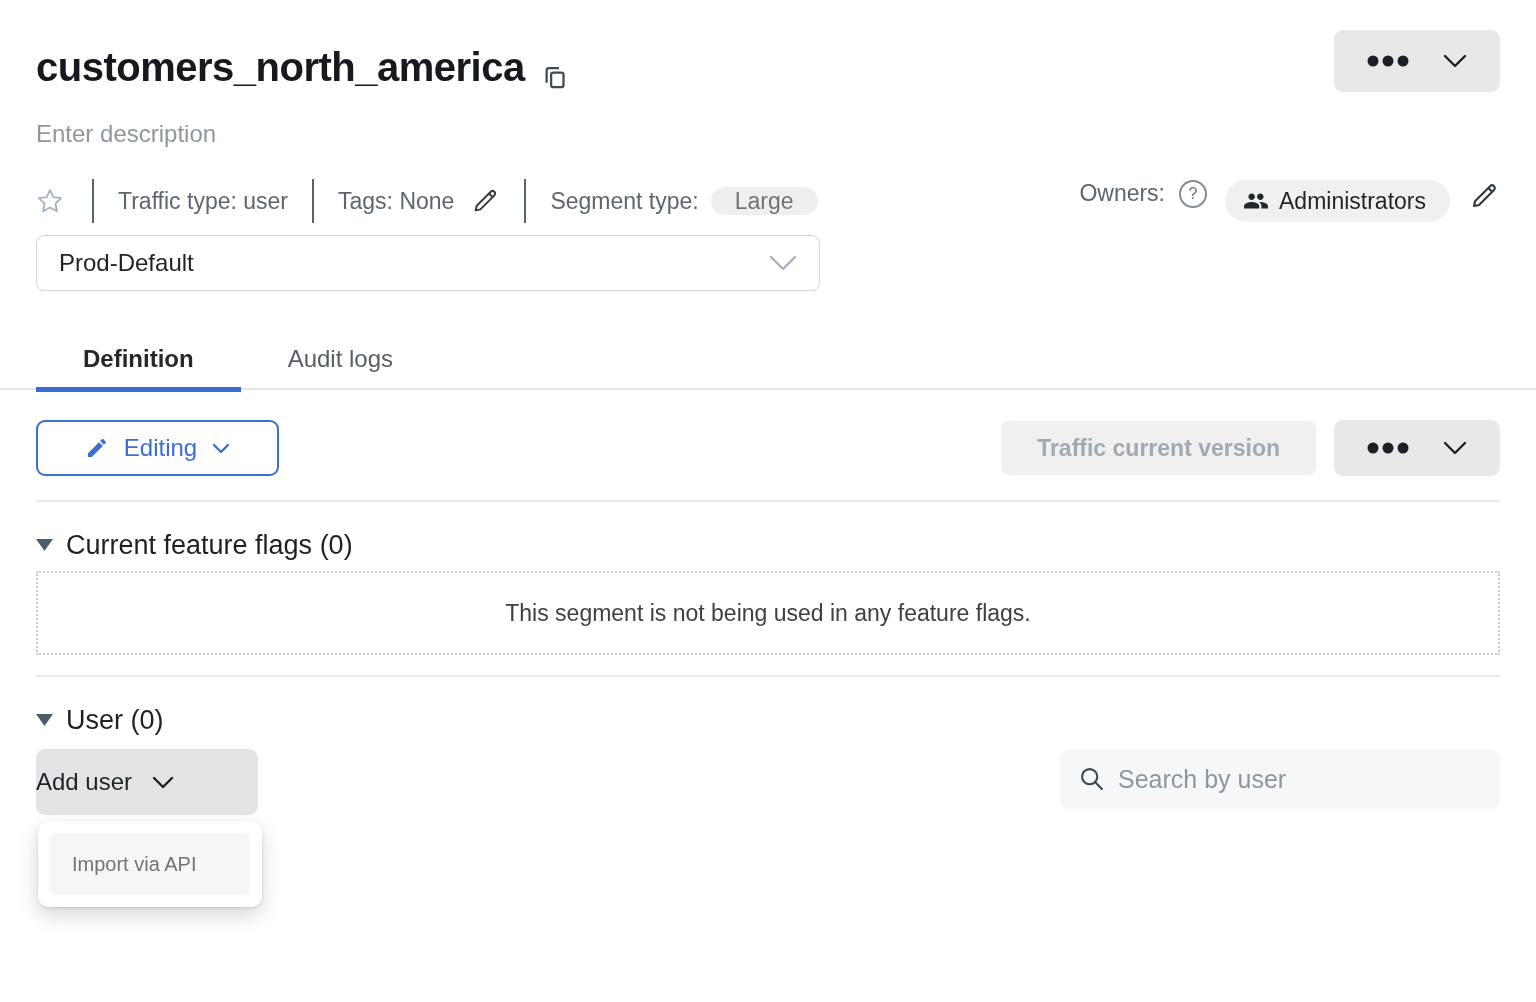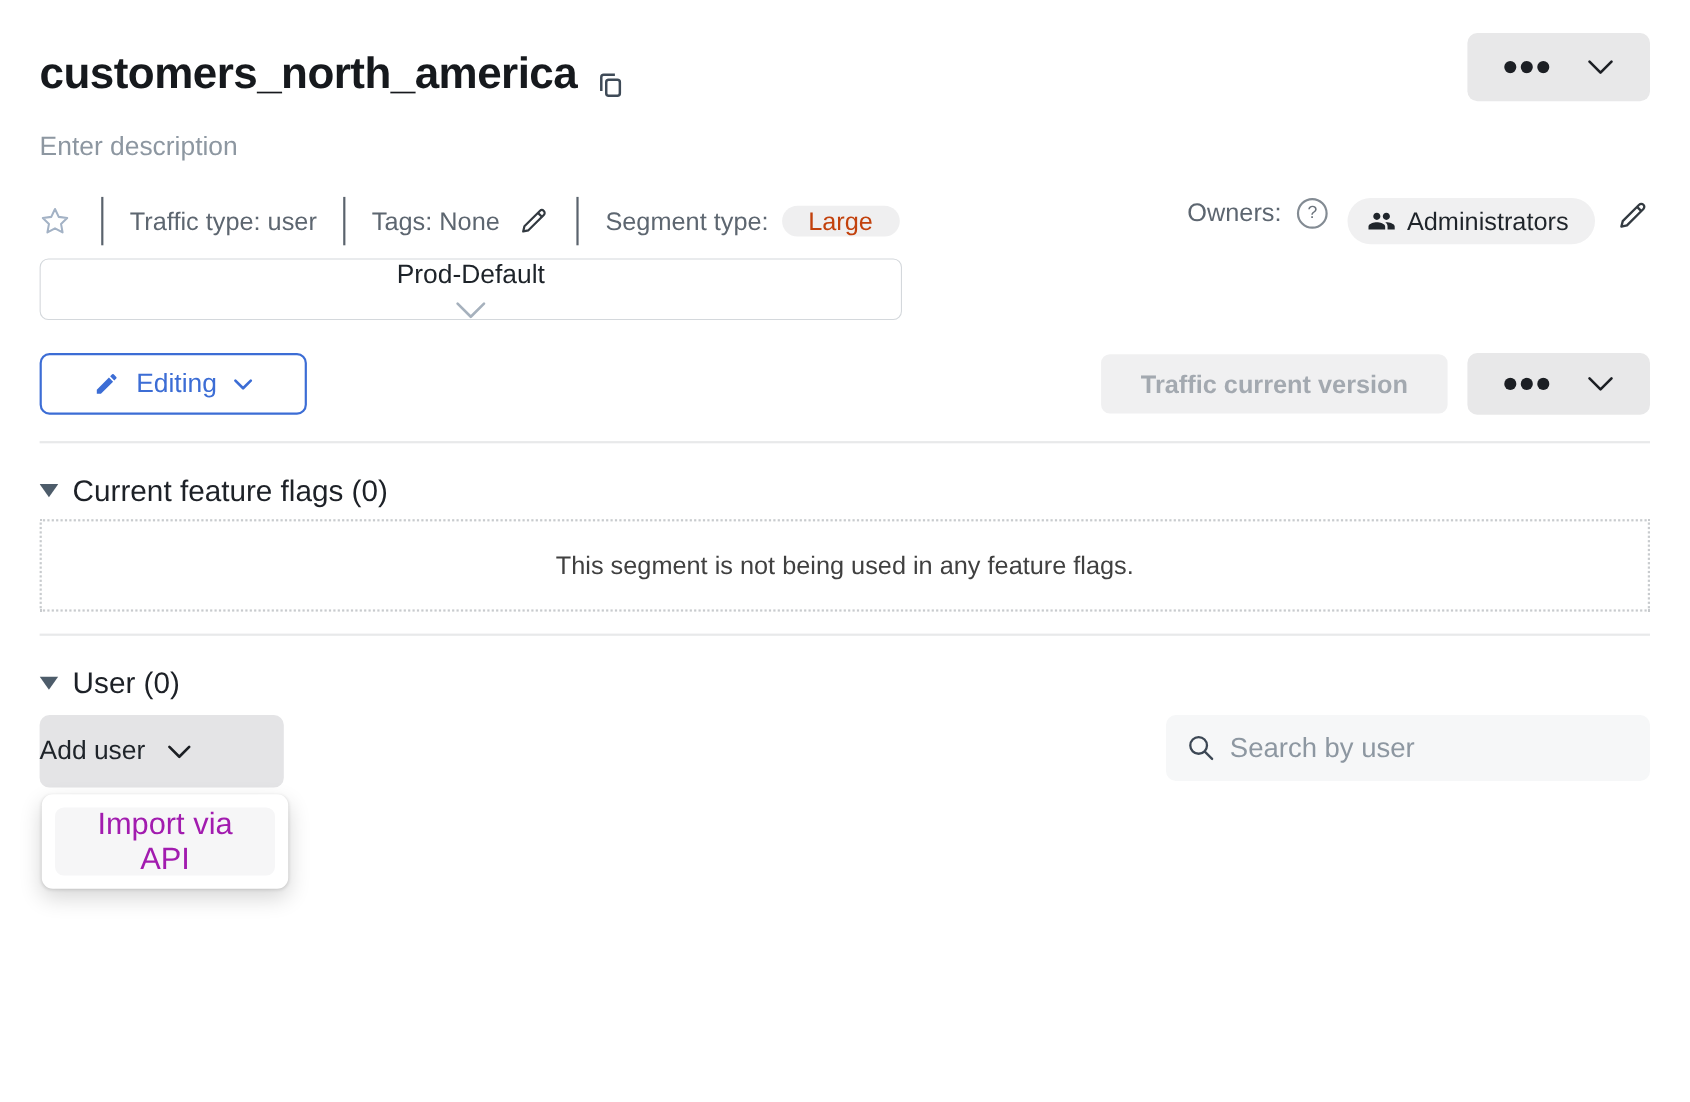--- a/index.html
+++ b/index.html
@@ -25,40 +25,40 @@
   .description { margin-top: 28px; font-size: 24px; color: #8d97a1; cursor: text; width: fit-content; }
 
   .meta-row { margin-top: 31px; display: flex; align-items: center; height: 44px; }
   .vdiv { width: 2px; height: 44px; background: #5a636d; margin: 0 24px; }
   .meta-item { font-size: 23px; color: #5d6670; display: flex; align-items: center; }
   .star-btn { background: none; border: none; cursor: pointer; padding: 0; display: flex; margin-right: 4px; }
   .icon-btn { background: none; border: none; cursor: pointer; padding: 0; display: flex; align-items: center; }
   .pencil-gap { margin-left: 16px; }
   .pill {
     background: #efeff0; border-radius: 22px; height: 28px; padding: 0 24px;
-    display: inline-flex; align-items: center; font-size: 23px; color: #c2410c; margin-left: 12px;
+    display: inline-flex; align-items: center; font-size: 23px; color: #737373; margin-left: 12px;
   }
   .owners-group { margin-left: auto; display: flex; align-items: flex-start; }
   .owners-label { font-size: 23px; color: #5d6670; }
   .help-circle {
     width: 28px; height: 28px; border-radius: 50%; border: 2px solid #838b93; color: #6b737b;
     font-size: 16px; display: inline-flex; align-items: center; justify-content: center;
     margin-left: 14px; background: none; cursor: pointer;
   }
   .owners-pill {
     background: #f0f0f1; border-radius: 22px; height: 42px; padding: 0 24px 0 18px; border: none; cursor: pointer;
     display: inline-flex; align-items: center; gap: 10px; font-size: 23px; color: #1f242a;
     font-family: inherit; margin-left: 18px;
   }
 
   
   .env-label { margin-top: 46px; font-size: 23px; font-weight: 700; color: #1a1f25; }
   .env-select {
     margin-top: 12px; width: 784px; height: 56px; border: 1px solid #d4d8dc; border-radius: 8px;
-    background: #fff; display: flex; align-items: center; padding: 0 22px; cursor: pointer; flex-direction: column;
+    background: #fff; display: flex; align-items: center; padding: 0 22px; cursor: pointer;
   }
   .env-select-value { font-size: 24px; color: #1d2329; flex: 1; }
 
   
   .tabs {
     margin: 36px -36px 0 -36px; padding: 0 36px; display: flex;
     border-bottom: 2px solid #e6e7e9; height: 63px;
   }
   .tab {
     background: none; border: none; cursor: pointer; font-family: inherit;
@@ -102,21 +102,21 @@
     width: 222px; height: 66px; border-radius: 9px; background: #e4e4e6; color: #1f242a;
     font-size: 24px; display: flex; align-items: center; gap: 20px;
   }
   .dropdown {
     position: absolute; top: 72px; left: 2px; width: 224px; background: #ffffff;
     border-radius: 10px; box-shadow: 0 1px 3px rgba(0,0,0,0.12), 0 8px 20px rgba(0,0,0,0.16);
     padding: 12px; z-index: 10;
   }
   .menu-item {
     width: 100%; height: 62px; border-radius: 8px; background: #f6f6f7; border: none; cursor: pointer;
-    display: flex; align-items: center; padding: 0 22px; font-size: 28px; color: #a21caf; font-family: inherit;
+    display: flex; align-items: center; padding: 0 22px; font-size: 20px; color: #737373; font-family: inherit;
   }
   .search-wrap {
     margin-left: auto; width: 440px; height: 60px; background: #f6f7f8; border-radius: 9px;
     display: flex; align-items: center; padding: 0 18px; gap: 12px;
   }
   .search-input {
     border: none; background: transparent; outline: none; flex: 1; font-family: inherit;
     font-size: 25px; color: #1d2329;
   }
   .search-input::placeholder { color: #8d97a1; }
@@ -205,20 +205,24 @@
 
   <div class="env-select">
     <span class="env-select-value">Prod-Default</span>
     <span>
       <svg width="28" height="16" viewBox="0 0 28 16" fill="none" stroke="#a6b1bd" stroke-width="2.4" stroke-linecap="round" stroke-linejoin="round">
         <path d="M2 2l12 12L26 2"></path>
       </svg>
     </span>
   </div>
 
+  <div class="tabs">
+    <button class="tab active">Definition</button>
+    <button class="tab">Audit logs</button>
+  </div>
 
   <div class="toolbar">
     <button class="btn editing-btn">
       <span>
         <svg width="24" height="24" viewBox="0 0 24 24" fill="#3c6dd5">
           <path d="M3 17.25V21h3.75L17.8 9.94l-3.75-3.75L3 17.25zM20.71 7.04a1 1 0 0 0 0-1.41l-2.34-2.34a1 1 0 0 0-1.41 0l-1.83 1.83 3.75 3.75 1.83-1.83z"></path>
         </svg>
       </span>
       <span>Editing</span>
       <span>

